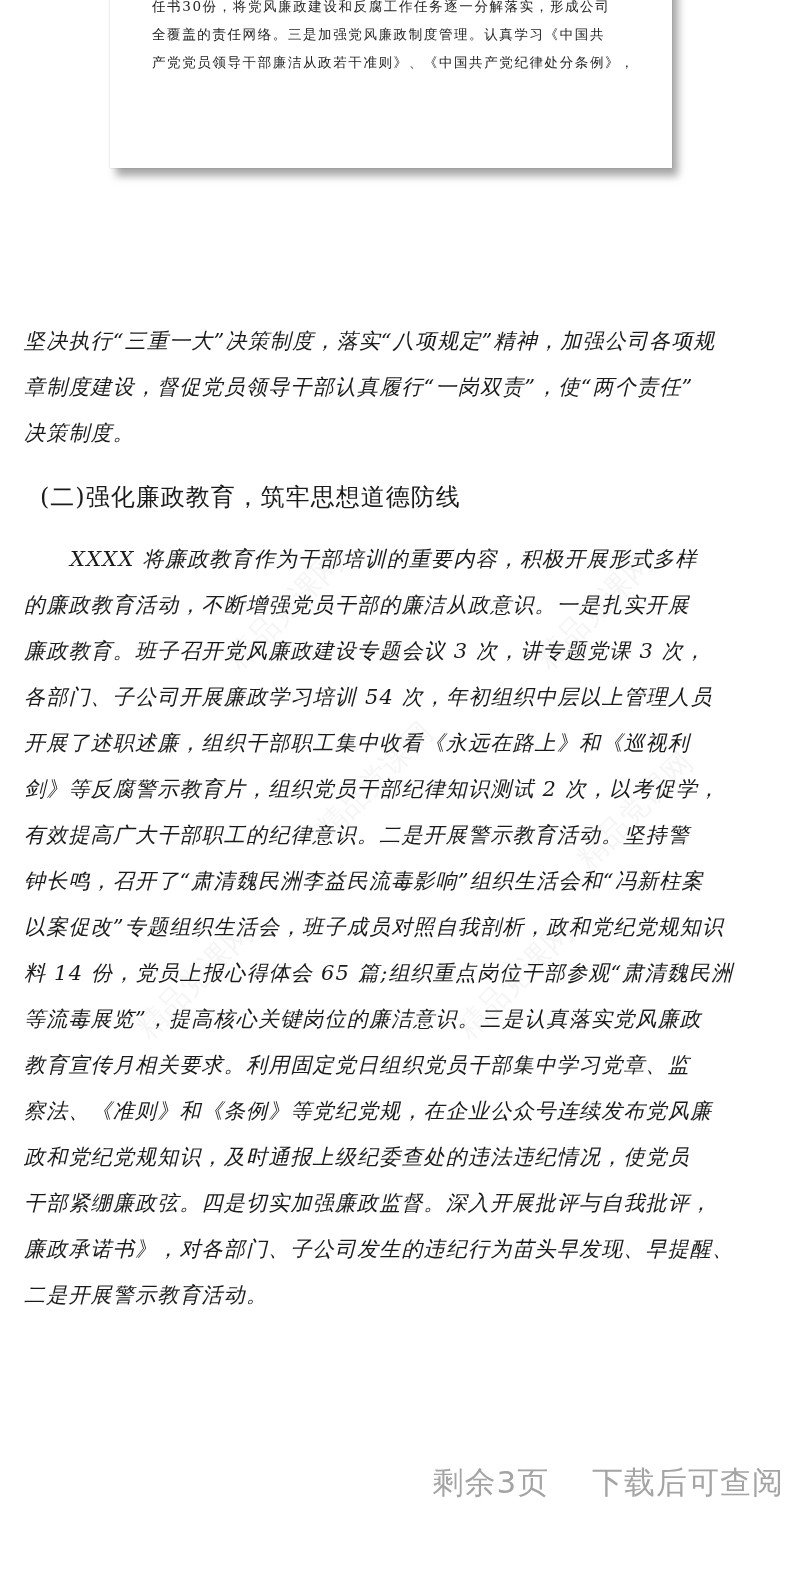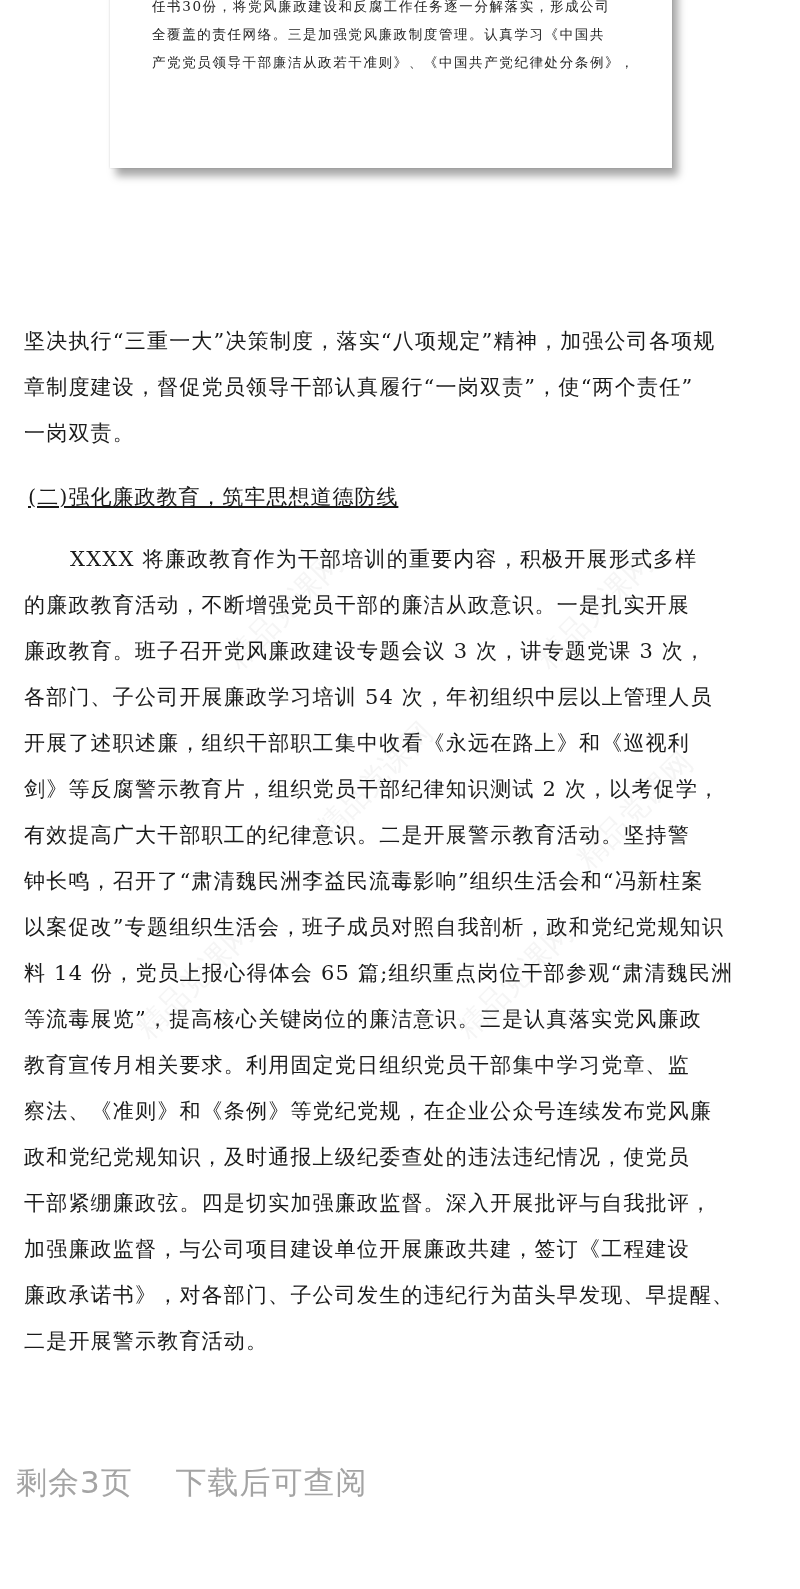--- a/index.html
+++ b/index.html
@@ -19,29 +19,28 @@
     font-size: 13.5px; line-height: 28px; letter-spacing: 1.6px;
     white-space: nowrap; color: #222;
   }
   .content {
     position: absolute; left: 24px; top: 318px; width: 752px;
   }
   .para {
     font-size: 21px; line-height: 46px; letter-spacing: 1.2px;
     margin: 0; text-align: justify; text-align-last: left;
   }
-  .line { display: block; white-space: nowrap; }
+  .line { display: block; white-space: nowrap; font-style: italic; }
   .heading {
-    font-size: 21px; line-height: 46px; margin: 18px 0 16px 4px;
+    font-size: 24px; line-height: 46px; margin: 18px 0 16px 16px;
     letter-spacing: 1px;
-    text-decoration: underline;
   }
   .indent { padding-left: 46px; }
   .footer {
-    position: absolute; left: 0; top: 1462px; width: 800px; text-align: left;
+    position: absolute; left: 0; top: 1462px; width: 800px; text-align: right;
     font-family: "DejaVu Sans", "Liberation Sans", sans-serif;
     font-size: 31px; color: #a4a4a4; letter-spacing: 1px;
   }
   .footer span { margin: 0 16px; }
   .watermark {
     position: absolute; font-family: "DejaVu Sans", sans-serif;
     font-size: 30px; color: rgba(170,170,170,0.12);
     transform: rotate(-45deg); white-space: nowrap; pointer-events: none;
   }
 </style>
@@ -60,42 +59,41 @@
 <div class="watermark" style="left:520px;top:590px;">精品党课网</div>
 <div class="watermark" style="left:300px;top:760px;">精品党课网</div>
 <div class="watermark" style="left:560px;top:790px;">精品党课网</div>
 <div class="watermark" style="left:120px;top:960px;">精品党课网</div>
 <div class="watermark" style="left:440px;top:960px;">精品党课网</div>
 
 <div class="content">
   <p class="para">
     <span class="line">坚决执行“三重一大”决策制度，落实“八项规定”精神，加强公司各项规</span>
     <span class="line">章制度建设，督促党员领导干部认真履行“一岗双责”，使“两个责任”</span>
-    <span class="line">一岗双责。</span>
+    <span class="line">决策制度。</span>
   </p>
 
   <div class="heading">(二)强化廉政教育，筑牢思想道德防线</div>
 
   <p class="para">
     <span class="line indent">XXXX 将廉政教育作为干部培训的重要内容，积极开展形式多样</span>
     <span class="line">的廉政教育活动，不断增强党员干部的廉洁从政意识。一是扎实开展</span>
     <span class="line">廉政教育。班子召开党风廉政建设专题会议 3 次，讲专题党课 3 次，</span>
     <span class="line">各部门、子公司开展廉政学习培训 54 次，年初组织中层以上管理人员</span>
     <span class="line">开展了述职述廉，组织干部职工集中收看《永远在路上》和《巡视利</span>
     <span class="line">剑》等反腐警示教育片，组织党员干部纪律知识测试 2 次，以考促学，</span>
     <span class="line">有效提高广大干部职工的纪律意识。二是开展警示教育活动。坚持警</span>
     <span class="line">钟长鸣，召开了“肃清魏民洲李益民流毒影响”组织生活会和“冯新柱案</span>
     <span class="line">以案促改”专题组织生活会，班子成员对照自我剖析，政和党纪党规知识</span>
     <span class="line">料 14 份，党员上报心得体会 65 篇;组织重点岗位干部参观“肃清魏民洲</span>
     <span class="line">等流毒展览”，提高核心关键岗位的廉洁意识。三是认真落实党风廉政</span>
     <span class="line">教育宣传月相关要求。利用固定党日组织党员干部集中学习党章、监</span>
     <span class="line">察法、《准则》和《条例》等党纪党规，在企业公众号连续发布党风廉</span>
     <span class="line">政和党纪党规知识，及时通报上级纪委查处的违法违纪情况，使党员</span>
     <span class="line">干部紧绷廉政弦。四是切实加强廉政监督。深入开展批评与自我批评，</span>
-    <span class="line">加强廉政监督，与公司项目建设单位开展廉政共建，签订《工程建设</span>
     <span class="line">廉政承诺书》，对各部门、子公司发生的违纪行为苗头早发现、早提醒、</span>
     <span class="line">二是开展警示教育活动。</span>
   </p>
 </div>
 
 <div class="footer">
   <span>剩余3页</span>
   <span>下载后可查阅</span>
 </div>
 

